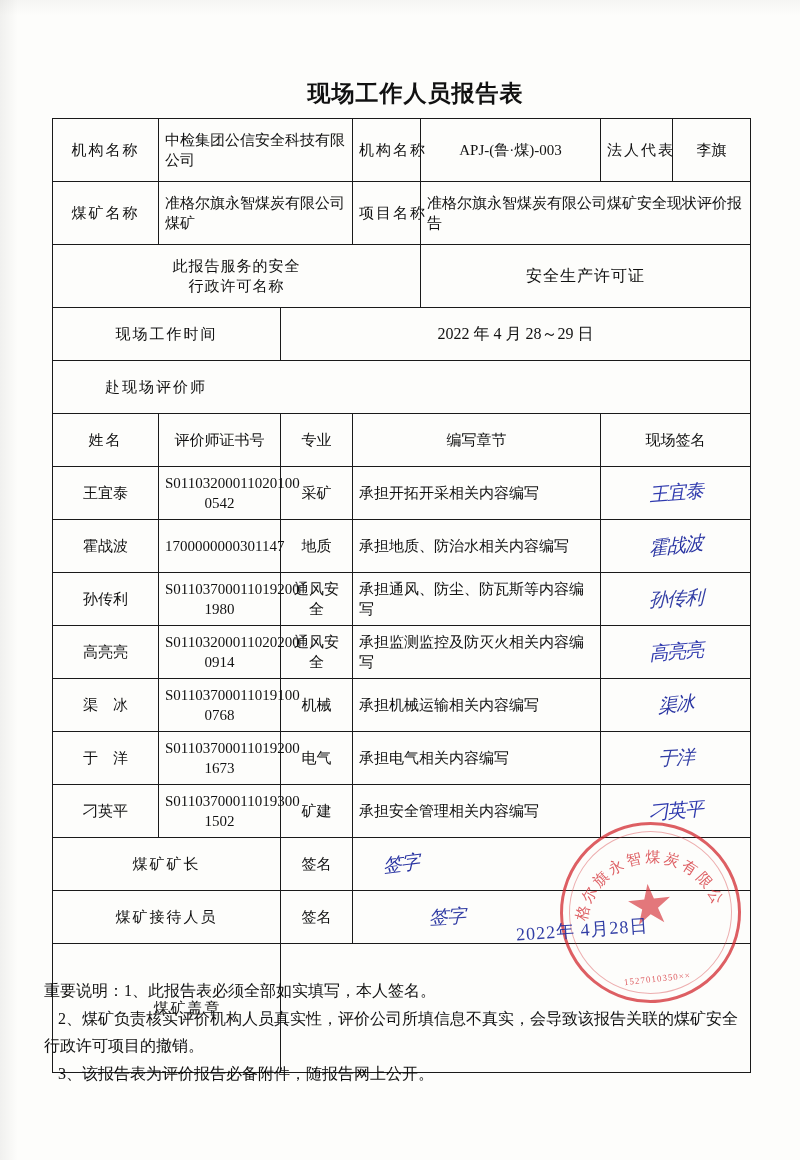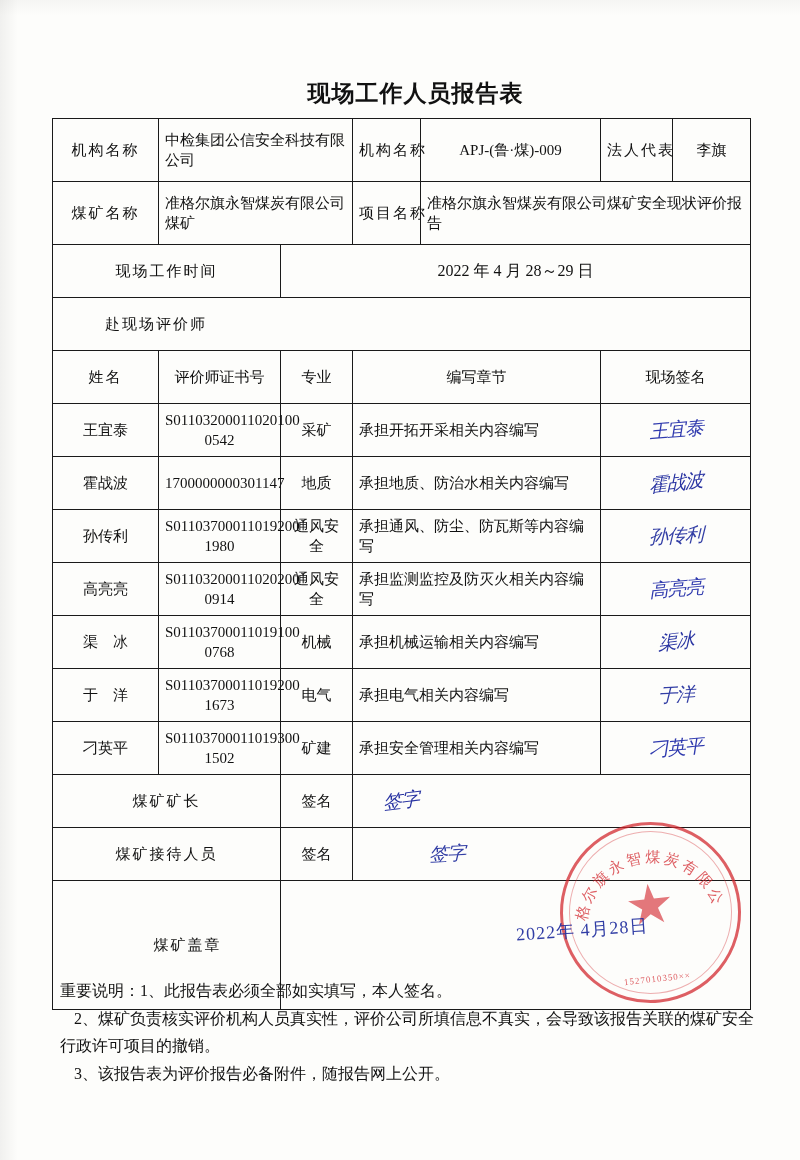--- a/index.html
+++ b/index.html
@@ -85,21 +85,21 @@
     font-style: italic;
     transform: rotate(-5deg);
     display: inline-block;
     letter-spacing: -1px;
     opacity: 0.92;
   }
   .sig.blue2 { color: #18239b; transform: rotate(-7deg) skewX(-6deg); }
   .sig.blue3 { color: #222f9e; transform: rotate(-3deg) skewX(-3deg); }
   .notes {
     position: absolute;
-    left: 60px;
+    left: 44px;
     top: 978px;
     width: 700px;
     font-size: 16px;
     line-height: 1.65;
   }
   .notes p { margin: 0 0 2px 0; }
   .notes .ind { text-indent: 14px; }
   
   .seal {
     position: absolute;
@@ -174,32 +174,39 @@
       <col style="width:180px">
       <col style="width:72px">
       <col style="width:78px">
     </colgroup>
     <tbody>
 
       <tr>
         <td class="lbl">机构名称</td>
         <td class="c-left row-h-1" colspan="2">中检集团公信安全科技有限公司</td>
         <td class="lbl">机构名称</td>
-        <td class="c-center val-sm">APJ-(鲁·煤)-009</td>
+        <td class="c-center val-sm">APJ-(鲁·煤)-003</td>
         <td class="lbl">法人代表</td>
         <td class="c-center">李旗</td>
       </tr>
 
       <tr>
         <td class="lbl">煤矿名称</td>
         <td class="c-left val-sm row-h-1" colspan="2">准格尔旗永智煤炭有限公司煤矿</td>
         <td class="lbl">项目名称</td>
         <td class="c-left val-xs" colspan="3">准格尔旗永智煤炭有限公司煤矿安全现状评价报告</td>
       </tr>
 
+      <tr>
+        <td class="two-line row-h-1" colspan="4">
+          <span>此报告服务的安全</span><br>
+          <span>行政许可名称</span>
+        </td>
+        <td class="c-center" colspan="3" style="font-size:16px;letter-spacing:1px;">安全生产许可证</td>
+      </tr>
 
       <tr>
         <td class="lbl row-h-2" colspan="2">现场工作时间</td>
         <td class="c-center" colspan="5" style="font-size:16px;">2022 年 4 月 28～29 日</td>
       </tr>
 
       <tr>
         <td class="lbl row-h-2" colspan="7" style="text-align:left;padding-left:52px;">赴现场评价师</td>
       </tr>
 

